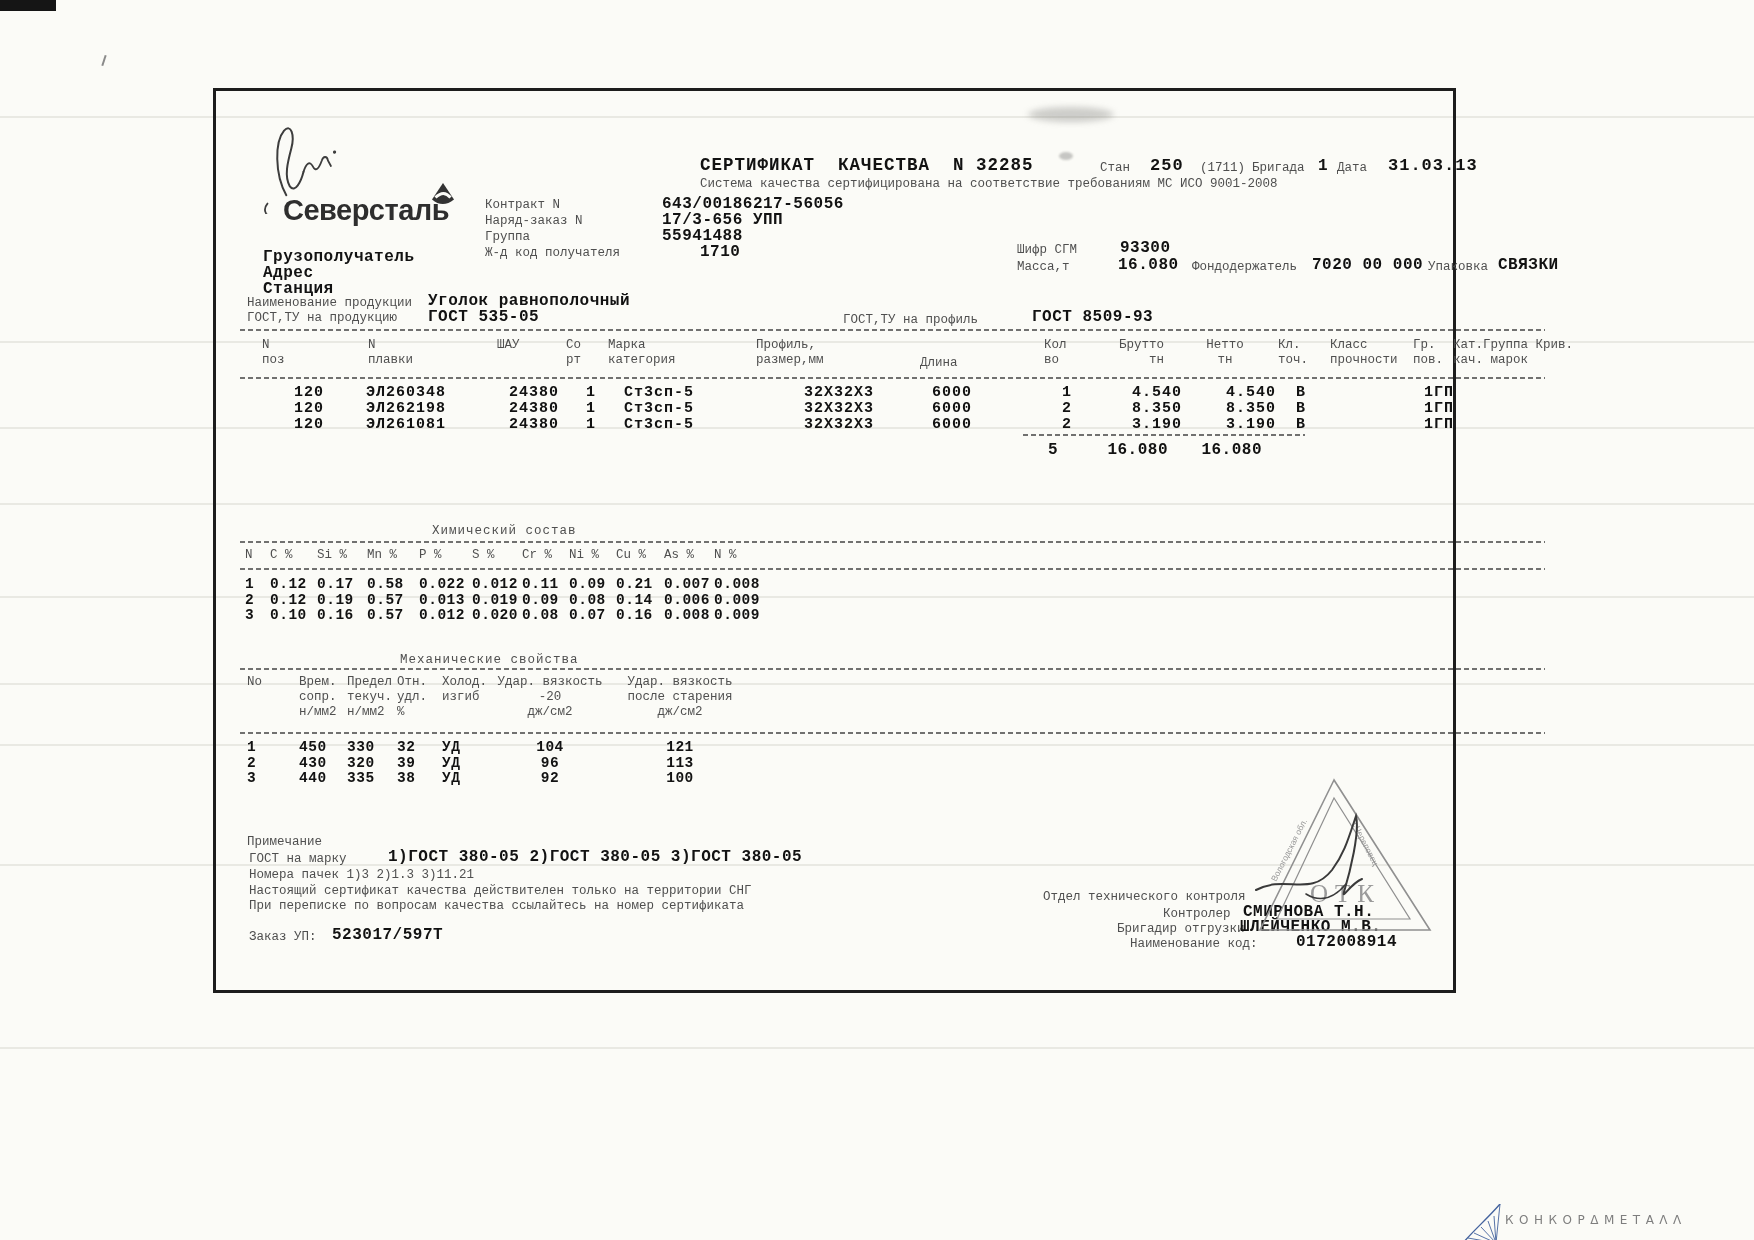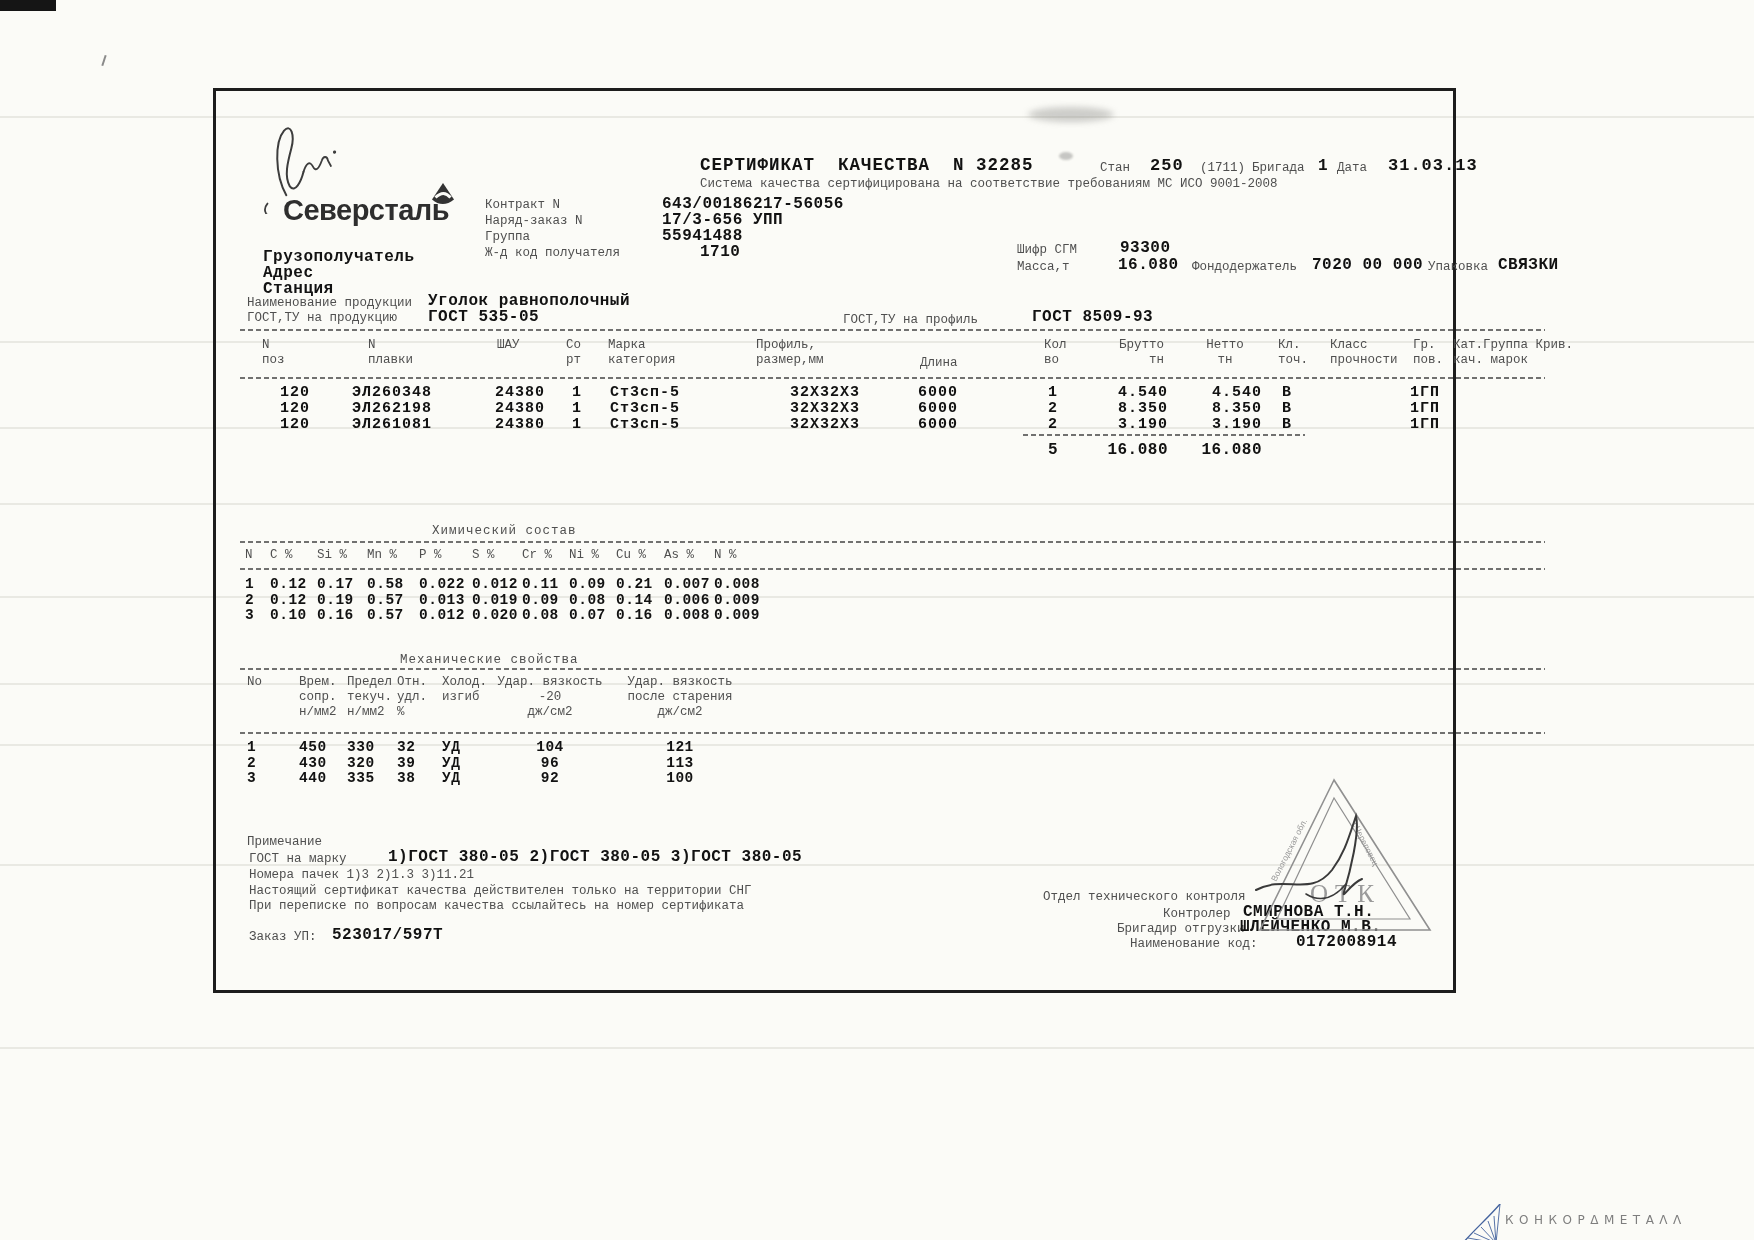--- a/index.html
+++ b/index.html
@@ -20,21 +20,21 @@
   
   .lbl{position:absolute;font-size:12.5px;color:#4f4f4f;line-height:15px;white-space:pre-line;}
   .val{position:absolute;font-weight:bold;color:#121212;white-space:pre;}
   .v16{font-size:16px;letter-spacing:.5px;}
   .v17{font-size:17px;letter-spacing:1px;}
   
   .dash{position:absolute;height:2px;opacity:.8;
         background:repeating-linear-gradient(90deg,#4e4e4e 0 5px,transparent 5px 8px);}
   
   .mh{position:absolute;font-size:12.5px;color:#4f4f4f;line-height:15px;white-space:pre-line;}
-  .mrow span{position:absolute;font-weight:bold;font-size:15px;color:#121212;letter-spacing:1px;white-space:pre;}
+  .mrow span{position:absolute;font-weight:bold;font-size:15px;color:#121212;letter-spacing:1px;white-space:pre;margin-left:14px;}
   .c0{left:280px;} .c1{left:352px;} .c2{left:495px;} .c3{left:572px;} .c4{left:610px;}
   .c5{left:790px;} .c6{left:918px;} .c7{left:1048px;}
   .c8{left:1090px;width:78px;text-align:right;} .c9{left:1184px;width:78px;text-align:right;}
   .c10{left:1282px;} .c11{left:1410px;letter-spacing:0;}
   
   .dtable{position:absolute;display:table;border-collapse:collapse;}
   .trow{display:table-row;}
   .tcell{display:table-cell;vertical-align:top;white-space:pre-line;}
   .chem-head .tcell{font-size:12.5px;color:#4f4f4f;line-height:15px;}
   .chem-body .tcell{font-size:14.5px;font-weight:bold;color:#121212;line-height:15.5px;letter-spacing:.5px;}

